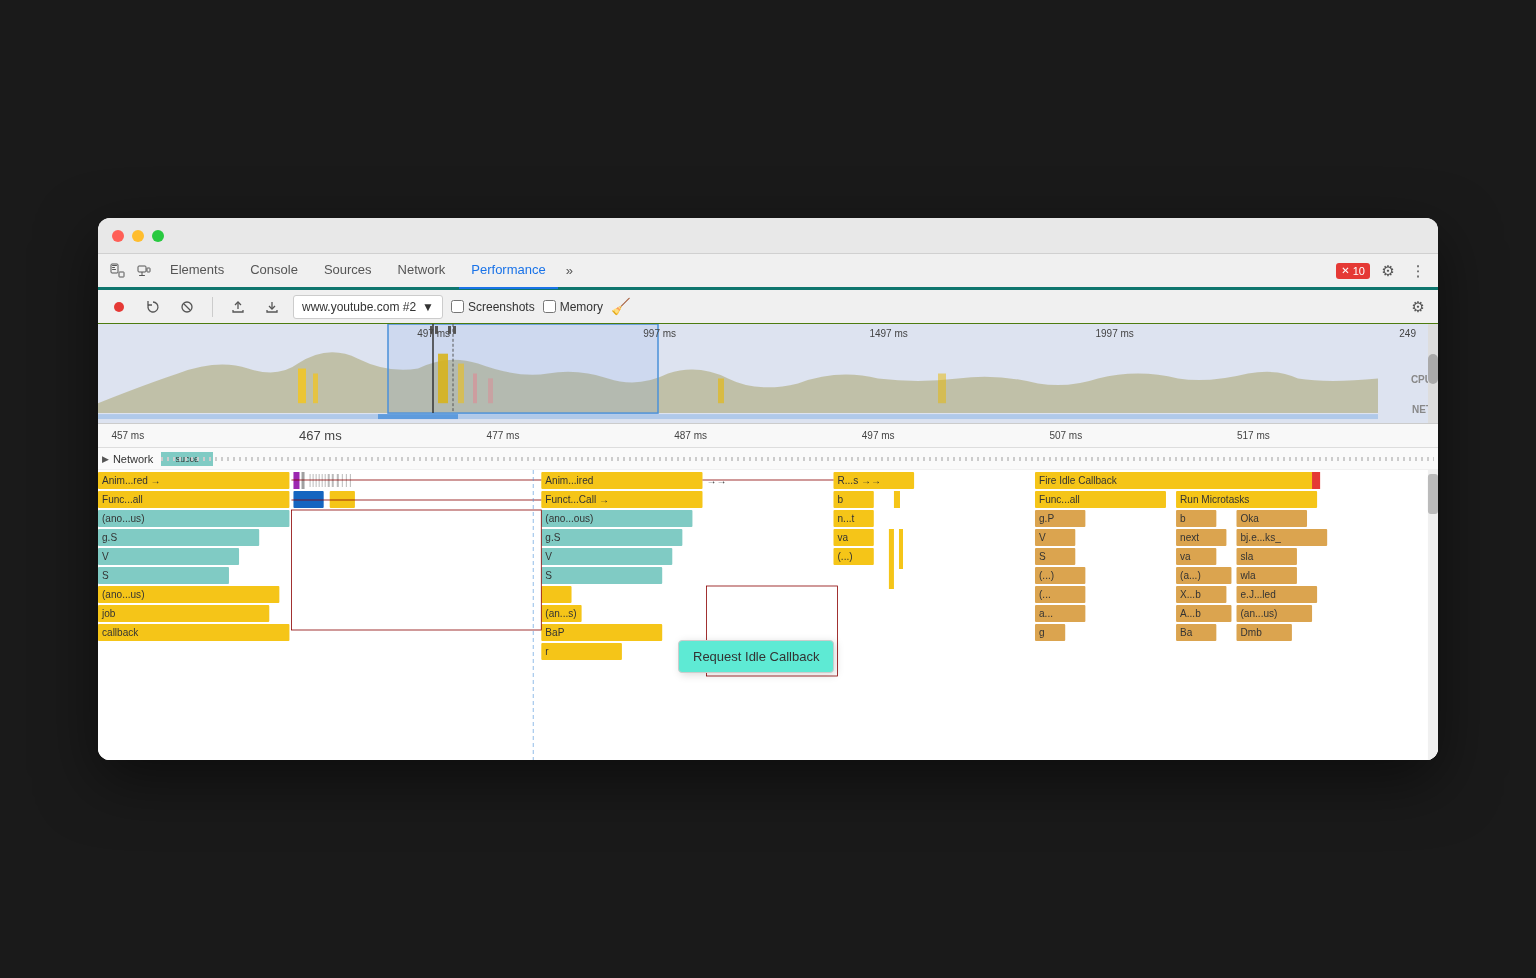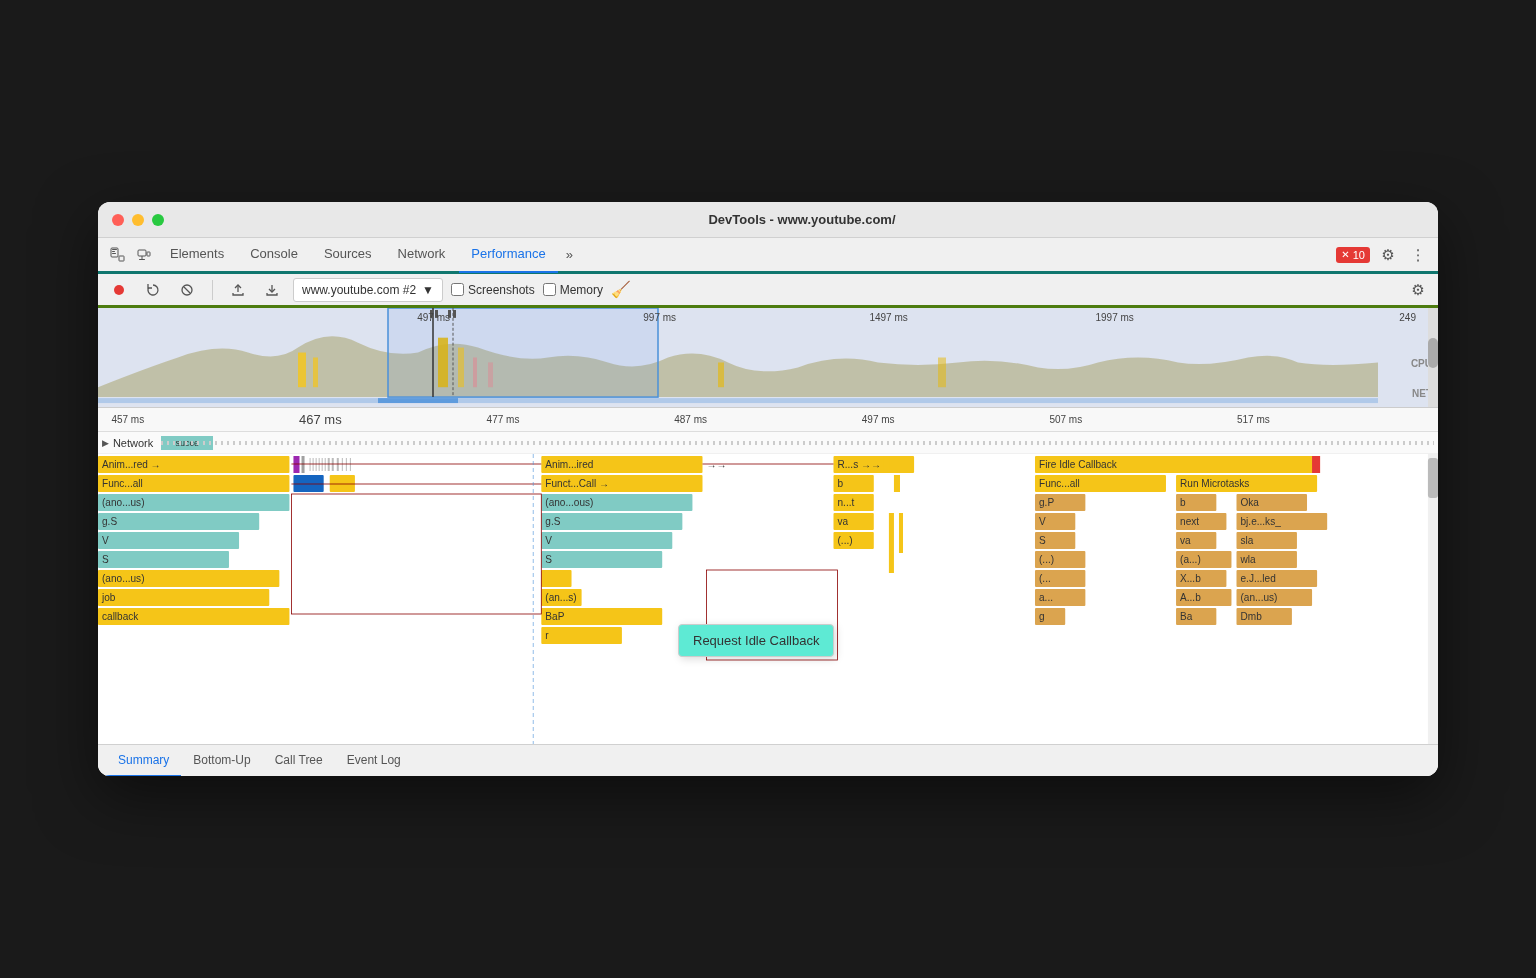--- a/index.html
+++ b/index.html
@@ -114,21 +114,21 @@
       cursor: pointer;
       color: #555;
       font-size: 15px;
       border-radius: 3px;
     }
     
     .toolbar {
       display: flex;
       align-items: center;
       background: #f0f0f0;
-      border-bottom: 3px solid #4d7c0f;
+      border-bottom: 1px solid #4d7c0f;
       padding: 0 8px;
       height: 34px;
       gap: 8px;
     }
     .toolbar-btn {
       width: 26px;
       height: 26px;
       display: flex;
       align-items: center;
       justify-content: center;
@@ -313,21 +313,20 @@
 <body>
 
 <div class="window">
 
   <div class="titlebar">
     <div class="traffic-lights">
       <div class="tl tl-red"></div>
       <div class="tl tl-yellow"></div>
       <div class="tl tl-green"></div>
     </div>
-    <div class="title">DevTools - www.youtube.com/</div>
   </div>
 
   <div class="devtools">
 
     <div class="tab-bar">
       <div class="tab-bar-icon">
         <svg width="16" height="16" viewBox="0 0 16 16" fill="none">
           <rect x="2" y="2" width="5" height="1" fill="#555" rx="0.5"></rect>
           <rect x="2" y="4" width="3" height="1" fill="#555" rx="0.5"></rect>
           <rect x="2" y="6" width="4" height="1" fill="#555" rx="0.5"></rect>
@@ -674,28 +673,14 @@
 
         <rect x="1320" y="0" width="10" height="290" fill="#f0f0f0"></rect>
         <rect x="1320" y="4" width="10" height="40" fill="#bbb" rx="3"></rect>
       </svg>
 
       <div class="tooltip" style="left:580px;top:170px;">
         <span>Request Idle Callback</span>
       </div>
     </div>
 
-    <div class="bottom-tabs">
-      <div class="bottom-tab active">
-        <span>Summary</span>
-      </div>
-      <div class="bottom-tab">
-        <span>Bottom-Up</span>
-      </div>
-      <div class="bottom-tab">
-        <span>Call Tree</span>
-      </div>
-      <div class="bottom-tab">
-        <span>Event Log</span>
-      </div>
-    </div>
   </div>
 </div>
 
 </body></html>

